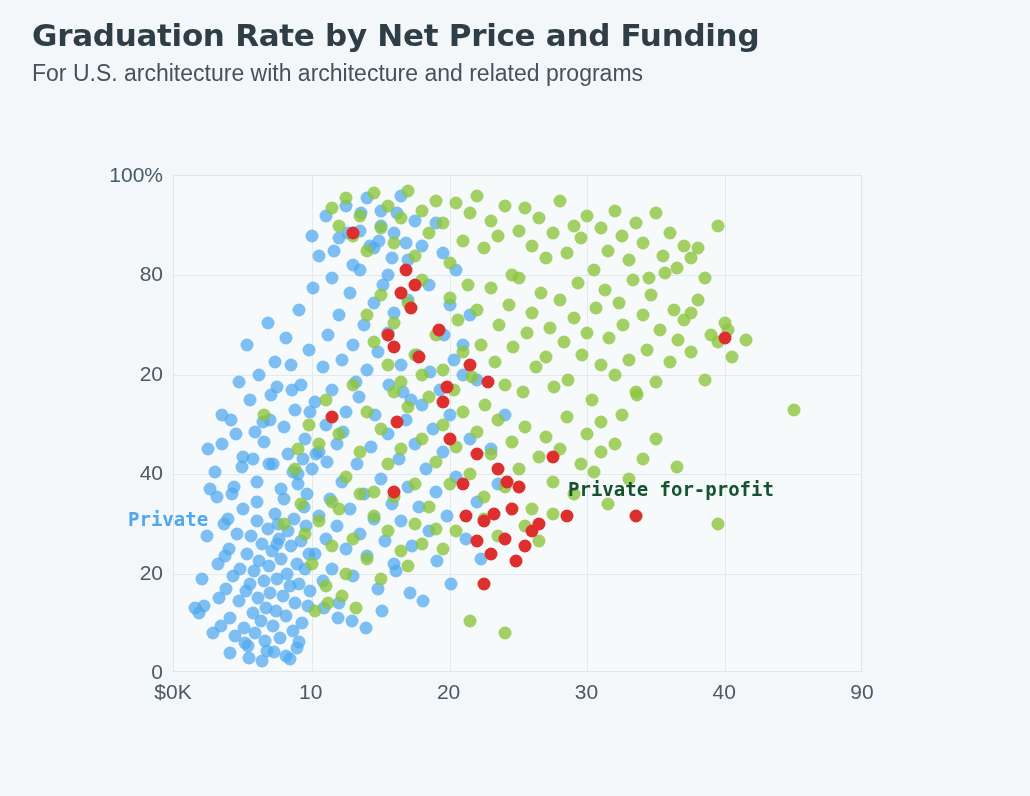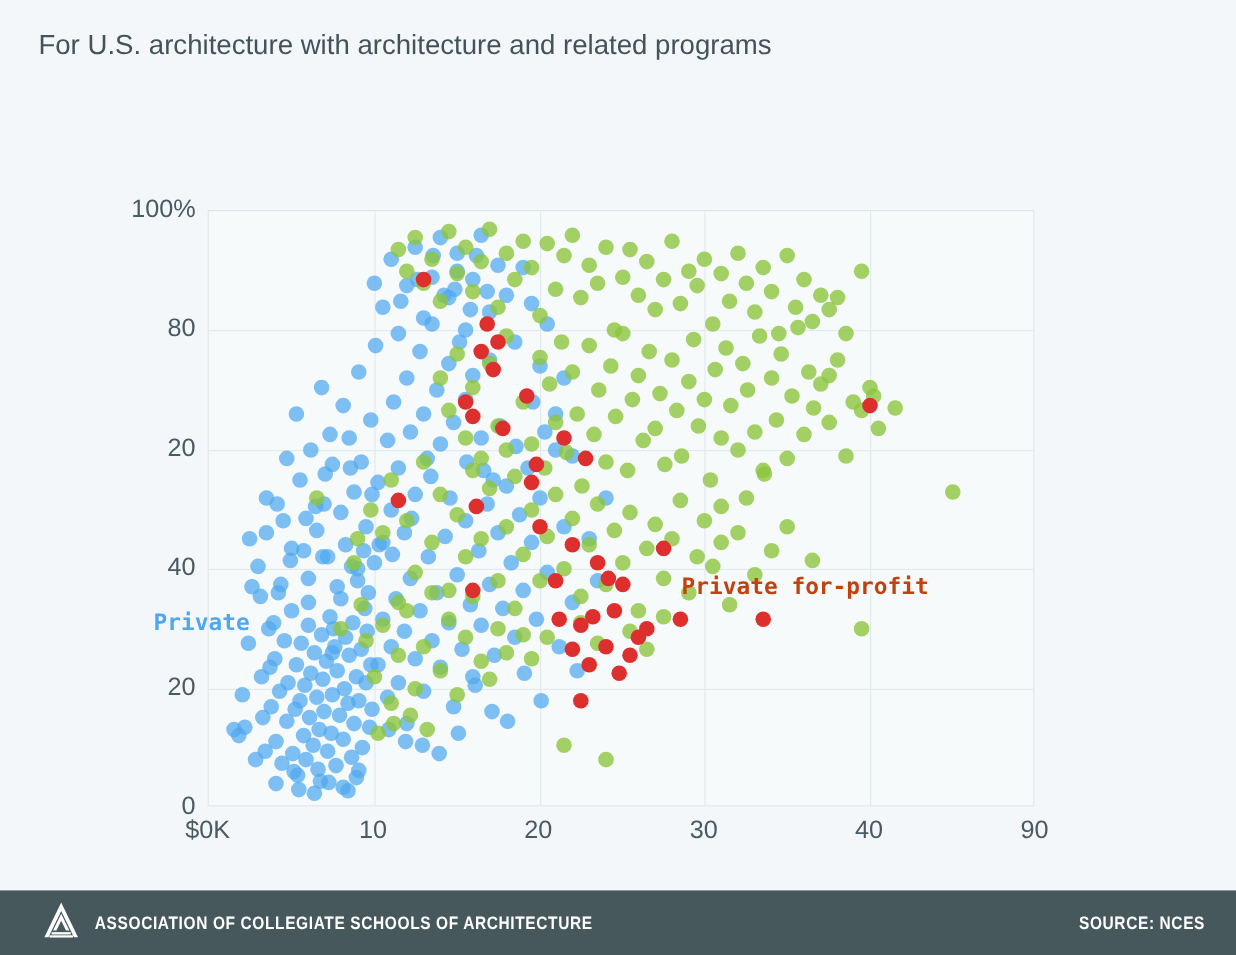--- a/index.html
+++ b/index.html
@@ -109,21 +109,21 @@
   
   .series-label {
     position: absolute;
     font-family: "DejaVu Sans Mono", monospace;
     font-size: 19px;
     font-weight: 700;
     white-space: nowrap;
   }
   .label-public  { color: #4ea7ef; left: 128px; top: 508px; }
   .label-nonprof { color: #7cb825; left: 654px; top: 200px; }
-  .label-forprof { color: #c2410c; left: 568px; top: 478px; }
+  .label-forprof { color: #14532d; left: 568px; top: 478px; }
 
   
   .footer {
     position: absolute;
     left: 0;
     bottom: 0;
     width: 1030px;
     height: 54px;
     background: #46585c;
     display: flex;
@@ -158,20 +158,21 @@
     transform-origin: right center;
     white-space: nowrap;
   }
 </style>
 </head>
 <body>
 
 <div id="page">
 
   <div class="header">
+    <h1 class="chart-title">Graduation Rate by Net Price and Funding</h1>
     <p class="chart-subtitle">For U.S. architecture with architecture and related programs</p>
   </div>
 
   <div class="plot-wrap">
     <div class="ytick-col" id="ytick-col">
         <div class="ytick" style="top: 672px;">0</div>
         <div class="ytick" style="top: 572.6px;">20</div>
         <div class="ytick" style="top: 473.2px;">40</div>
         <div class="ytick" style="top: 373.8px;">20</div>
         <div class="ytick" style="top: 274.4px;">80</div>
@@ -711,30 +712,14 @@
         <div class="dot forprof" style="left: 241.15px; top: 109.34px;"></div>
         <div class="dot forprof" style="left: 272.844px; top: 211.225px;"></div>
         <div class="dot forprof" style="left: 341.744px; top: 385.175px;"></div>
         <div class="dot forprof" style="left: 351.39px; top: 370.265px;"></div>
       </div>
 
     <div class="series-label label-public">Private</div>
     <div class="series-label label-forprof">Private for-profit</div>
   </div>
 
-  <div class="footer">
-    <div class="footer-left">
-      <span class="acsa-logo">
-        <svg width="30" height="32" viewBox="0 0 30 32" aria-hidden="true">
-          <g fill="#ffffff">
-            <path d="M15 1 L29 30 L25.6 30 L15 8.2 L4.4 30 L1 30 Z"></path>
-            <path d="M15 10.5 L21.8 24.5 L19.0 24.5 L15 16.2 L11.0 24.5 L8.2 24.5 Z"></path>
-            <rect x="7.0" y="25.8" width="16" height="1.9"></rect>
-            <rect x="5.2" y="28.4" width="19.6" height="1.9"></rect>
-          </g>
-        </svg>
-      </span>
-      <span class="footer-text">ASSOCIATION OF COLLEGIATE SCHOOLS OF ARCHITECTURE</span>
-    </div>
-    <span class="footer-source">SOURCE: NCES</span>
-  </div>
 
 </div>
 
 </body></html>

